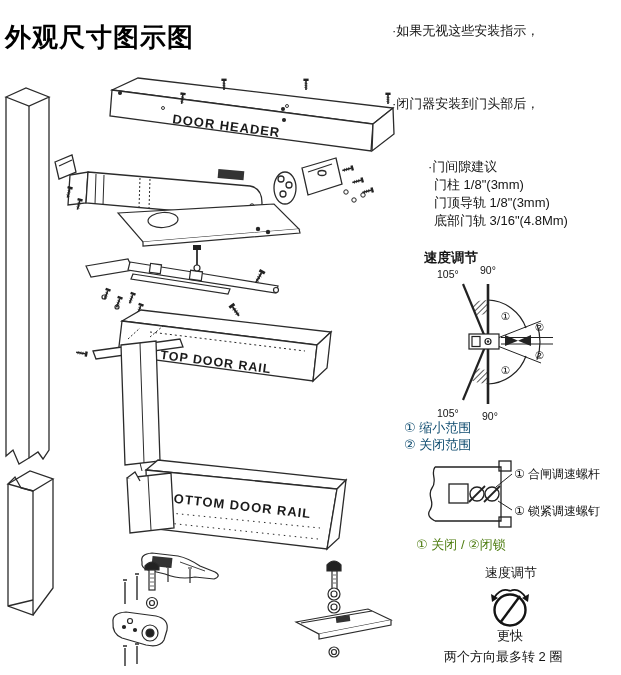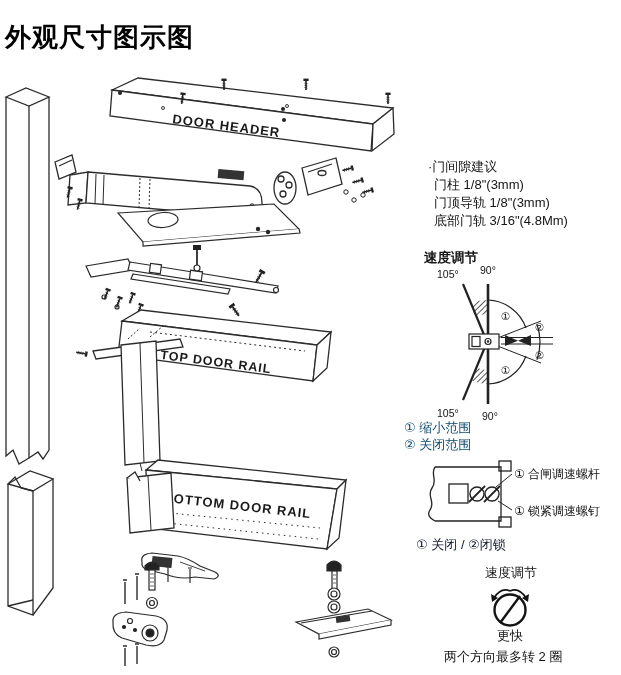--- a/index.html
+++ b/index.html
@@ -11,21 +11,21 @@
   .abs{position:absolute;}
   .page-title{
     left:5px;top:20px;
     font-size:26px;font-weight:bold;color:#000000;letter-spacing:1px;
   }
   .note{font-size:13px;line-height:18px;color:#141414;}
   .note .ind{padding-left:10px;display:block;}
   .note .ind2{padding-left:6px;display:block;}
   .sec-title{font-size:13.5px;font-weight:600;color:#141414;}
   .legend{font-size:13px;line-height:17px;color:#0c4a6e;}
-  .caption{font-size:13px;color:#0f172a;}
+  .caption{font-size:13px;color:#4d7c0f;}
   .small-center{font-size:13px;color:#141414;}
   svg text{font-family:"Liberation Sans","DejaVu Sans",sans-serif;}
   svg .rail-label{font-weight:bold;letter-spacing:1px;fill:#1a1a1a;}
 </style>
 </head>
 <body>
 
 <div class="abs page-title">外观尺寸图示图</div>
 
 <svg class="abs" style="left:0;top:60px;" width="400" height="615" viewBox="0 0 400 615">
@@ -184,23 +184,25 @@
     <path d="M296,562 L368,549 L391,560 L319,574 Z"></path>
     <path d="M301,563 L372,551"></path>
     <path d="M391,560 L391,565 L319,579 L319,574"></path>
     <rect x="336" y="556" width="14" height="6" fill="#333" stroke="none" transform="rotate(-8 343 559)"></rect>
     <circle cx="334" cy="592" r="5"></circle>
       <circle cx="334" cy="592" r="2.5"></circle>
   </g>
 </svg>
 
 <div class="abs note" style="left:392px;top:22px;">
+  <span>·如果无视这些安装指示，</span>
 </div>
 
 <div class="abs note" style="left:392px;top:95px;">
+  <span>·闭门器安装到门头部后，</span>
 </div>
 
 <div class="abs note" style="left:392px;top:158px;margin-left:36px;">
   <span>·门间隙建议</span>
   <span class="ind2">门柱 1/8"(3mm)</span>
   <span class="ind2">门顶导轨 1/8"(3mm)</span>
   <span class="ind2">底部门轨 3/16"(4.8Mm)</span>
 </div>
 
 <div class="abs sec-title" style="left:424px;top:249px;">速度调节</div>

